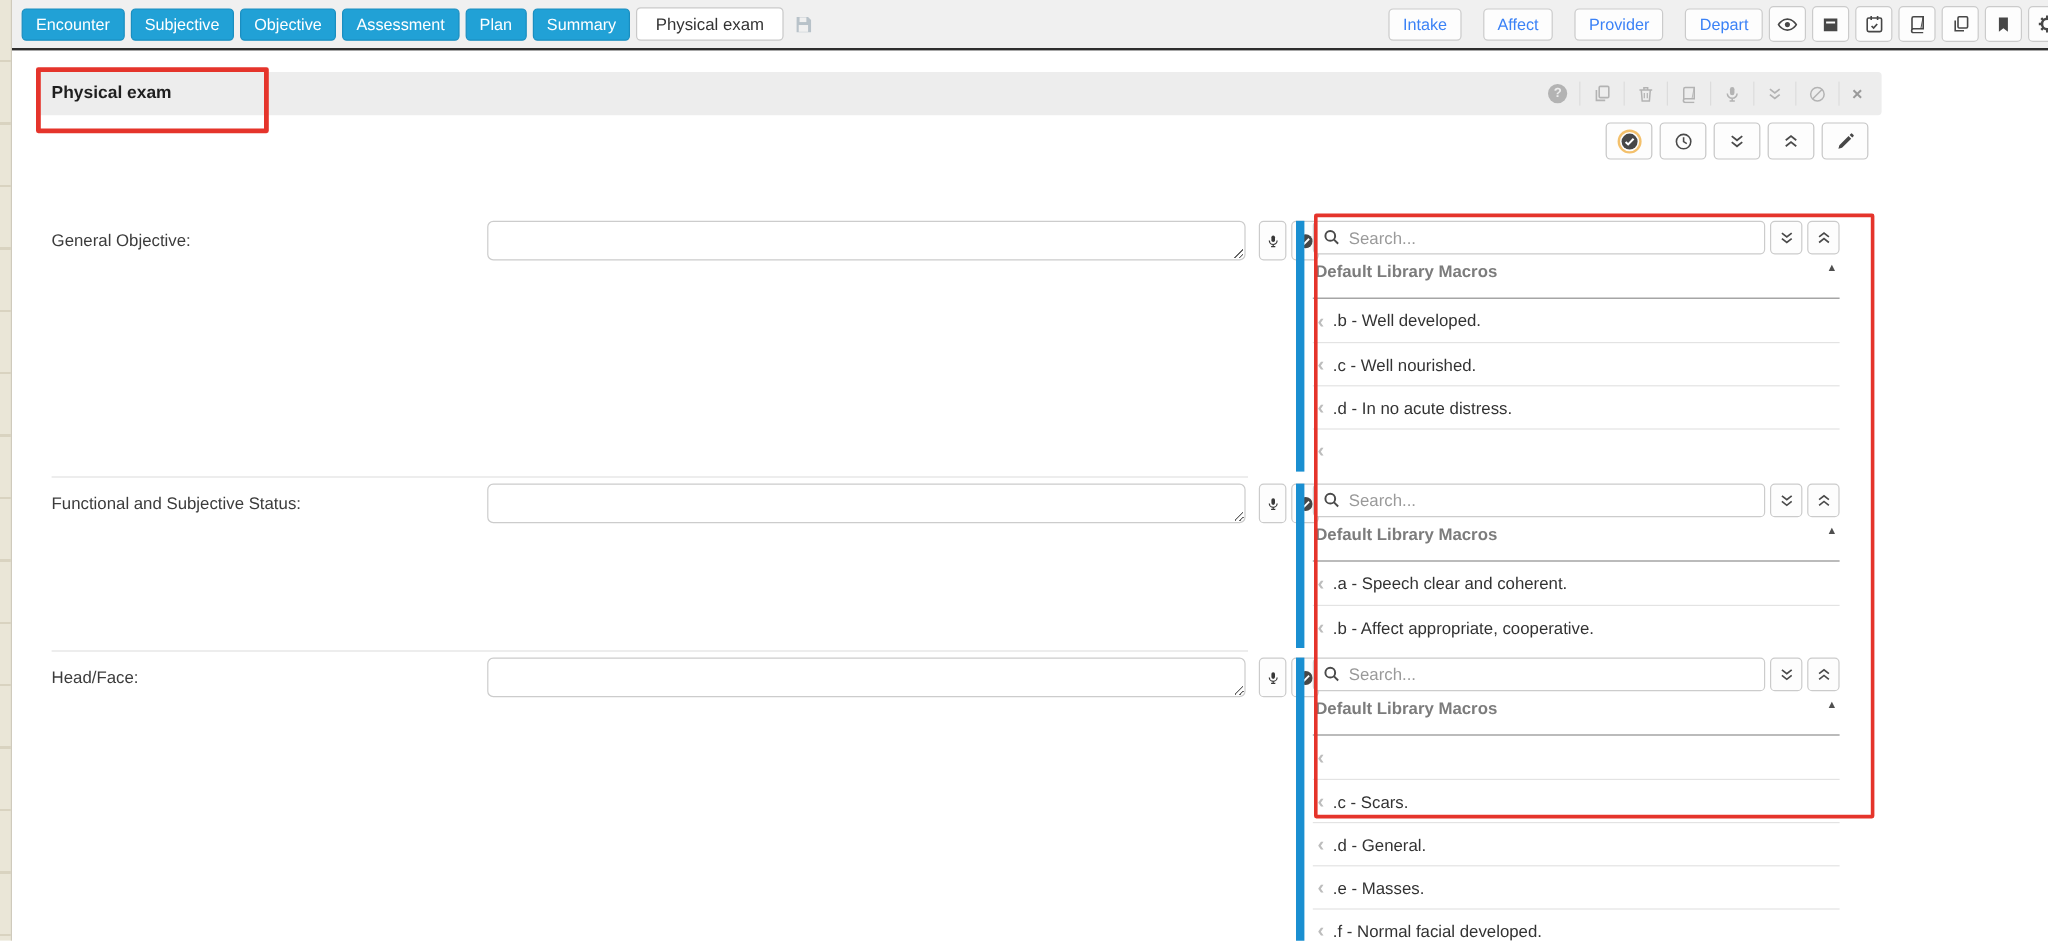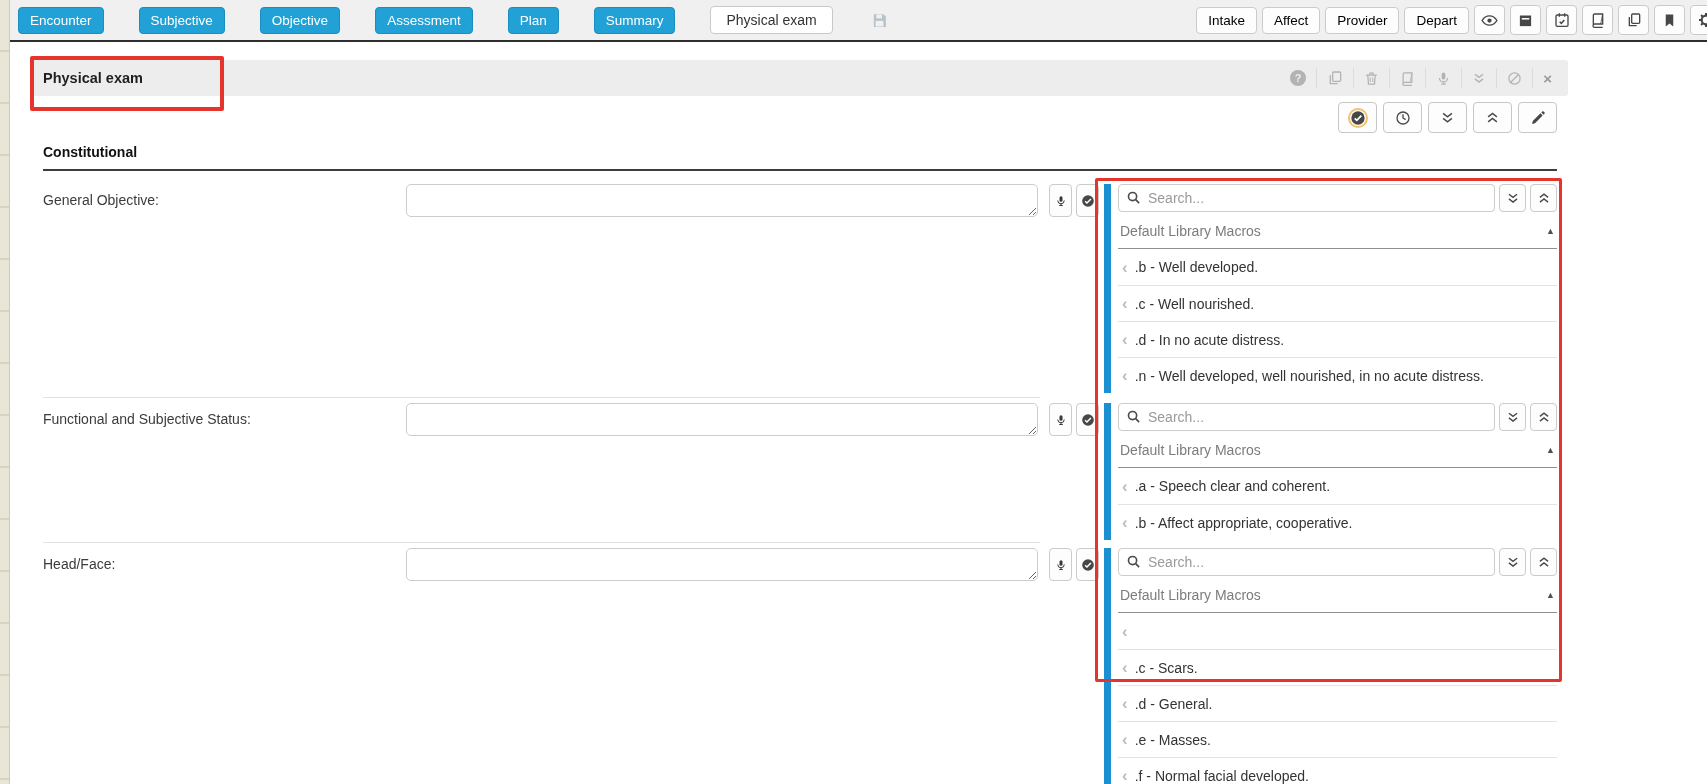--- a/index.html
+++ b/index.html
@@ -14,35 +14,35 @@
   .left-strip {
     position:absolute; left:0; top:0; width:10px; height:784px;
     background:#eae6d7; border-right:1px solid #cfcabc;
     background-image: repeating-linear-gradient(to bottom, transparent 0, transparent 50px, #d9d3c0 50px, #d9d3c0 52px);
   }
 
   
   .topbar {
     position:absolute; left:10px; top:0; right:0; height:42px;
     background:#f0f0f0; border-bottom:2px solid #2e2e2e;
-    display:flex; align-items:center; padding:0 0 0 8px; overflow:hidden;gap:30px;
+    display:flex; align-items:center; padding:0 0 0 8px; overflow:hidden;
   }
   .btn-blue {
     background:#21a1d6; border:1px solid #1a8ec0; color:#fff; border-radius:4px;
     font: 13.5px "Liberation Sans", sans-serif; padding:5px 11px; margin-right:5px; cursor:pointer;
   }
   .tab-active {
     background:#fff; border:1px solid #c9c9c9; color:#333; border-radius:4px;
     font: 14px "Liberation Sans", sans-serif; padding:5px 15px; margin-right:8px; cursor:pointer;
   }
   .save-muted { color:#b8c2c9; margin-right:8px; }
   .tb-spacer { flex:1; }
   .btn-white {
-    background:#fdfdfd; border:1px solid #cbcbcb; color:#000000; border-radius:4px;
-    font: 13.5px "Liberation Sans", sans-serif; padding:5px 11px; margin-left:5px; cursor:pointer;
+    background:#fdfdfd; border:1px solid #cbcbcb; color:#3b82f6; border-radius:4px;
+    font: 13.5px "Liberation Sans", sans-serif; padding:5px 11px; margin-left:18px; cursor:pointer;
   }
   .icon-btn {
     width:31px; height:30px; background:#fdfdfd; border:1px solid #cbcbcb; border-radius:4px;
     margin-left:5px; display:flex; align-items:center; justify-content:center; color:#474747; cursor:pointer; flex:0 0 auto;
   }
   .tb-right { display:flex; align-items:center; margin-right:-14px; }
 
   
   .content { position:absolute; left:10px; top:44px; right:0; bottom:0; background:#fff; }
 
@@ -90,39 +90,39 @@
     font: 14px "Liberation Sans", sans-serif; color:#333; background:#fff;
   }
   .mini-btn {
     position:absolute; top:0; width:23px; height:33px; background:#fdfdfd; border:1px solid #cbcbcb;
     border-radius:4px; display:flex; align-items:center; justify-content:center; color:#383838; cursor:pointer;
   }
   .mini-mic { left:1019px; }
   .mini-chk { left:1046px; }
 
   
-  .panel { position:absolute; left:1074px; top:0; width:453px; }
+  .panel { position:absolute; left:1050px; top:0; width:453px; }
   .blue-bar { position:absolute; left:0; top:0; width:7px; background:#1a8fd1; }
   .panel-inner { margin-left:14px; width:439px; }
   .search-row { display:flex; height:28px; }
   .search-wrap { position:relative; flex:1; }
   .search-wrap .mag { position:absolute; left:8px; top:6px; color:#4a4a4a; }
   .search-input {
     width:100%; height:28px; border:1px solid #ccc; border-radius:4px; padding:0 8px 0 29px;
     font: 14px "Liberation Sans", sans-serif; color:#333; background:#fff;
   }
   .search-input::placeholder { color:#9a9a9a; }
   .sm-btn {
     width:27px; height:28px; margin-left:4px; background:#fdfdfd; border:1px solid #cbcbcb; border-radius:4px;
     display:flex; align-items:center; justify-content:center; color:#4a4a4a; cursor:pointer; flex:0 0 auto;
   }
   .macro-header {
-    margin-top:6px; height:31px; display:flex; align-items:center; justify-content:space-between;
+    margin-top:6px; height:31px; display:flex; justify-content:space-between;
     border-bottom:1px solid #8f8f8f; padding:0 2px 4px 2px;
-    font-weight:normal; color:#7c7c7c; cursor:pointer;
+    font-weight:bold; color:#7c7c7c; cursor:pointer;
   }
   .macro-header .caret { font-size:9px; color:#4f4f4f; }
   .macro-item {
     height:36px; display:flex; align-items:center; padding-left:4px; cursor:pointer; color:#333;
   }
   .macro-item + .macro-item { border-top:1px solid #e3e3e3; }
   .chev { color:#bdbdbd; font-size:17px; font-weight:bold; margin-right:7px; line-height:1; }
 </style>
 </head>
 <body>
@@ -304,21 +304,20 @@
       </button>
     <button class="action-btn">
         <span>
           <svg class="ic" width="16" height="16" viewBox="0 0 24 24">
             <path fill="#474747" d="M3 21l1.2-4.5L15.7 5l3.3 3.3L7.5 19.8 3 21zM17 3.7l1.6-1.6a1.2 1.2 0 0 1 1.7 0l1.6 1.6a1.2 1.2 0 0 1 0 1.7L20.3 7 17 3.7z"></path>
           </svg>
         </span>
       </button>
   </div>
 
-  <div class="sect-head">Constitutional</div>
 
   <div class="divider" style="top:353px;"></div>
   <div class="divider" style="top:498px;"></div>
 
   <div class="exam-row" style="top:140px;">
     <span class="row-label">General Objective:</span>
     <textarea class="ta" style=""></textarea>
     <button class="mini-btn mini-mic">
         <span>
           <svg class="ic" width="12" height="14" viewBox="0 0 24 24" fill="none" stroke="currentColor" stroke-width="2">
@@ -374,21 +373,20 @@
         <div class="macro-item">
             <span class="chev">‹</span>
             <span>.c - Well nourished.</span>
           </div>
         <div class="macro-item">
             <span class="chev">‹</span>
             <span>.d - In no acute distress.</span>
           </div>
         <div class="macro-item">
             <span class="chev">‹</span>
-            <span>.n - Well developed, well nourished, in no acute distress.</span>
           </div>
       </div>
     </div>
   </div>
 
   <div class="exam-row" style="top:359px;">
     <span class="row-label">Functional and Subjective Status:</span>
     <textarea class="ta" style=""></textarea>
     <button class="mini-btn mini-mic">
         <span>

